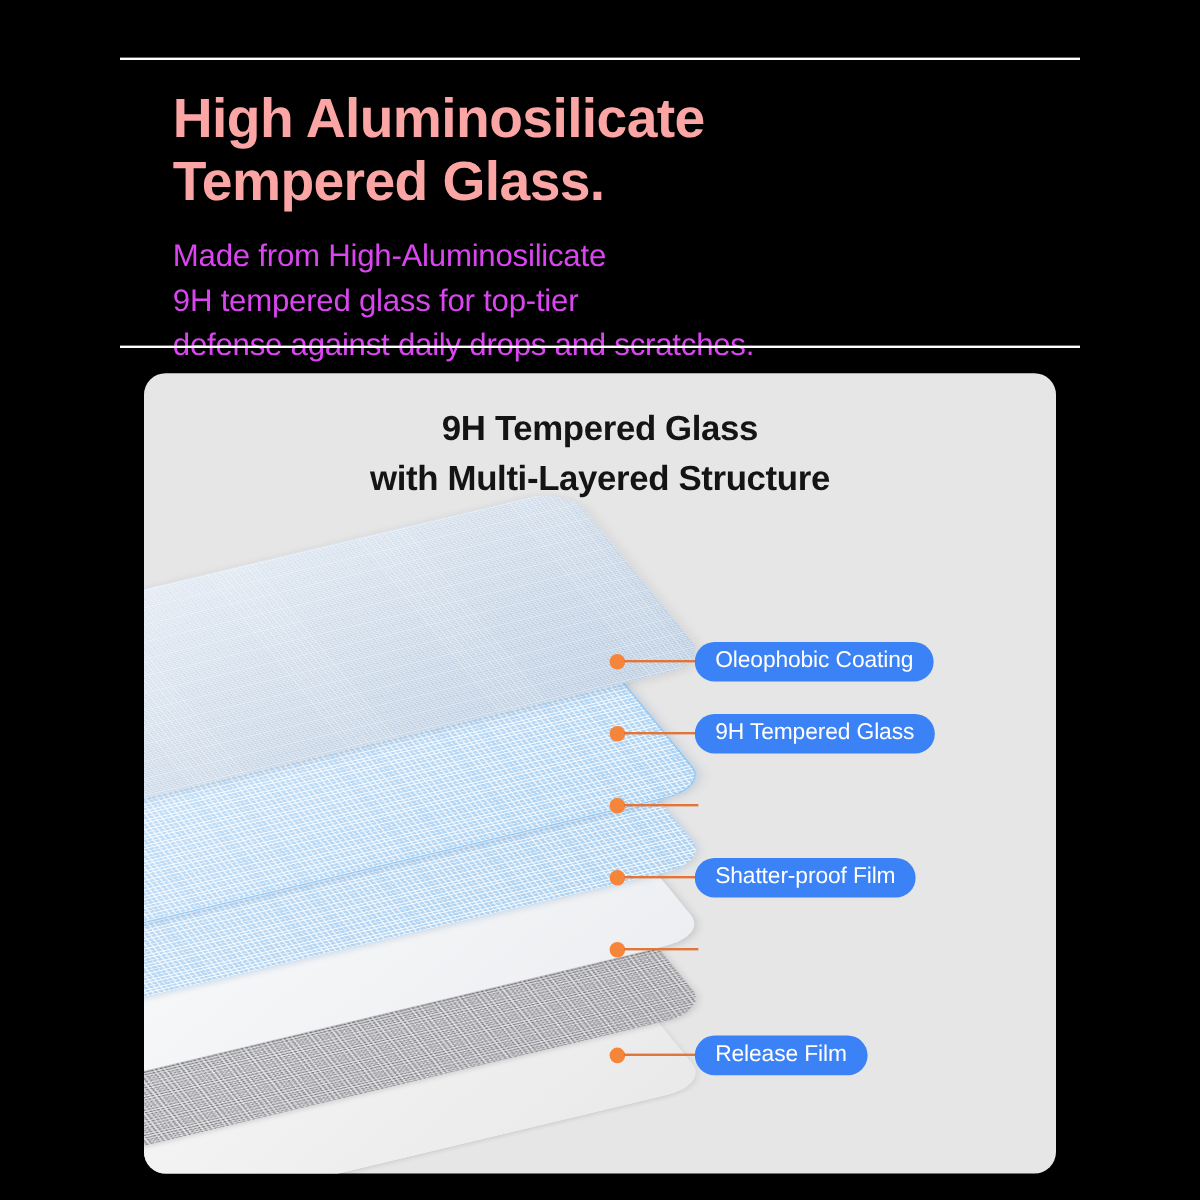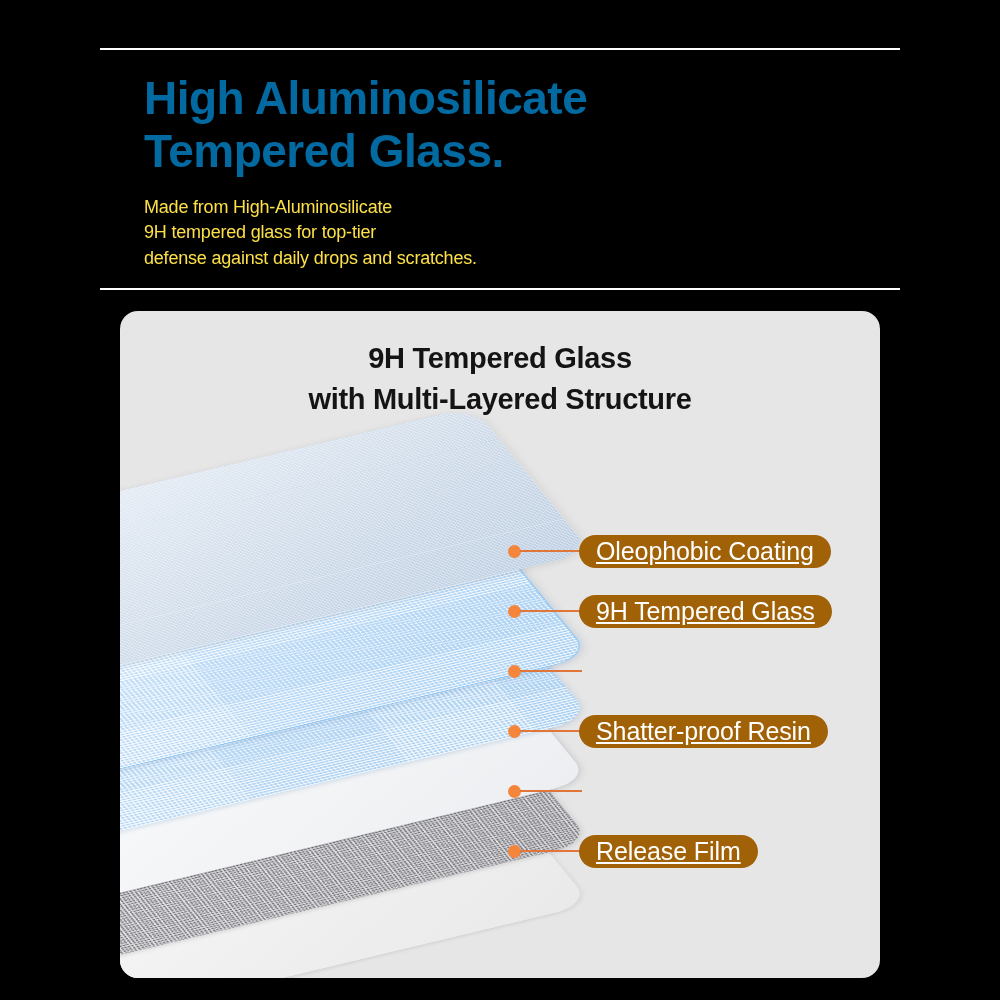--- a/index.html
+++ b/index.html
@@ -21,32 +21,32 @@
   
   #header {
     position:absolute;
     left:100px; top:48px;
     width:800px;
     border-top:2px solid #ffffff;
     padding-top:22px;
   }
 
   #headline {
-    color:#0369a1;
+    color:#fca5a5;
     font-size:46px;
     font-weight:bold;
     line-height:1.16;
     letter-spacing:-0.5px;
     padding-left:44px;
     white-space:pre-line;
   }
 
   #subhead {
-    color:#fde047;
-    font-size:18px;
+    color:#d946ef;
+    font-size:26px;
     font-weight:400;
     line-height:1.42;
     letter-spacing:-0.2px;
     padding-left:44px;
     padding-top:16px;
     white-space:pre-line;
   }
 
   #header-rule-bottom {
     position:absolute;
@@ -204,31 +204,30 @@
     width:62px;
     background:#e0763a;
     flex:0 0 auto;
     margin-left:-1px;
   }
 
   .callout-pill {
     height:33px;
     padding:0 17px;
     border-radius:17px;
-    background:#a16207;
+    background:#3b82f6;
     color:#ffffff;
-    font-size:25px;
+    font-size:19px;
     font-weight:400;
     letter-spacing:-0.1px;
     display:flex;
     align-items:center;
     justify-content:center;
     white-space:nowrap;
     margin-left:-3px;
-    text-decoration:underline;
   }
 </style>
 </head>
 <body>
 
 <div id="page">
 
   <div id="header">
     <h1 id="headline">High Aluminosilicate
 Tempered Glass.</h1>
@@ -295,29 +294,29 @@
     </div>
 
     <div class="callout" style="top:654px">
       <span class="callout-dot"></span>
       <span class="callout-line"></span>
     </div>
 
     <div class="callout" style="top:714px">
       <span class="callout-dot"></span>
       <span class="callout-line"></span>
-      <span class="callout-pill">Shatter-proof Resin</span>
+      <span class="callout-pill">Shatter-proof Film</span>
     </div>
 
     <div class="callout" style="top:774px">
       <span class="callout-dot"></span>
       <span class="callout-line"></span>
     </div>
 
-    <div class="callout" style="top:834px">
+    <div class="callout" style="top:862px">
       <span class="callout-dot"></span>
       <span class="callout-line"></span>
       <span class="callout-pill">Release Film</span>
     </div>
 
   </div>
 
 </div>
 
 </body></html>

